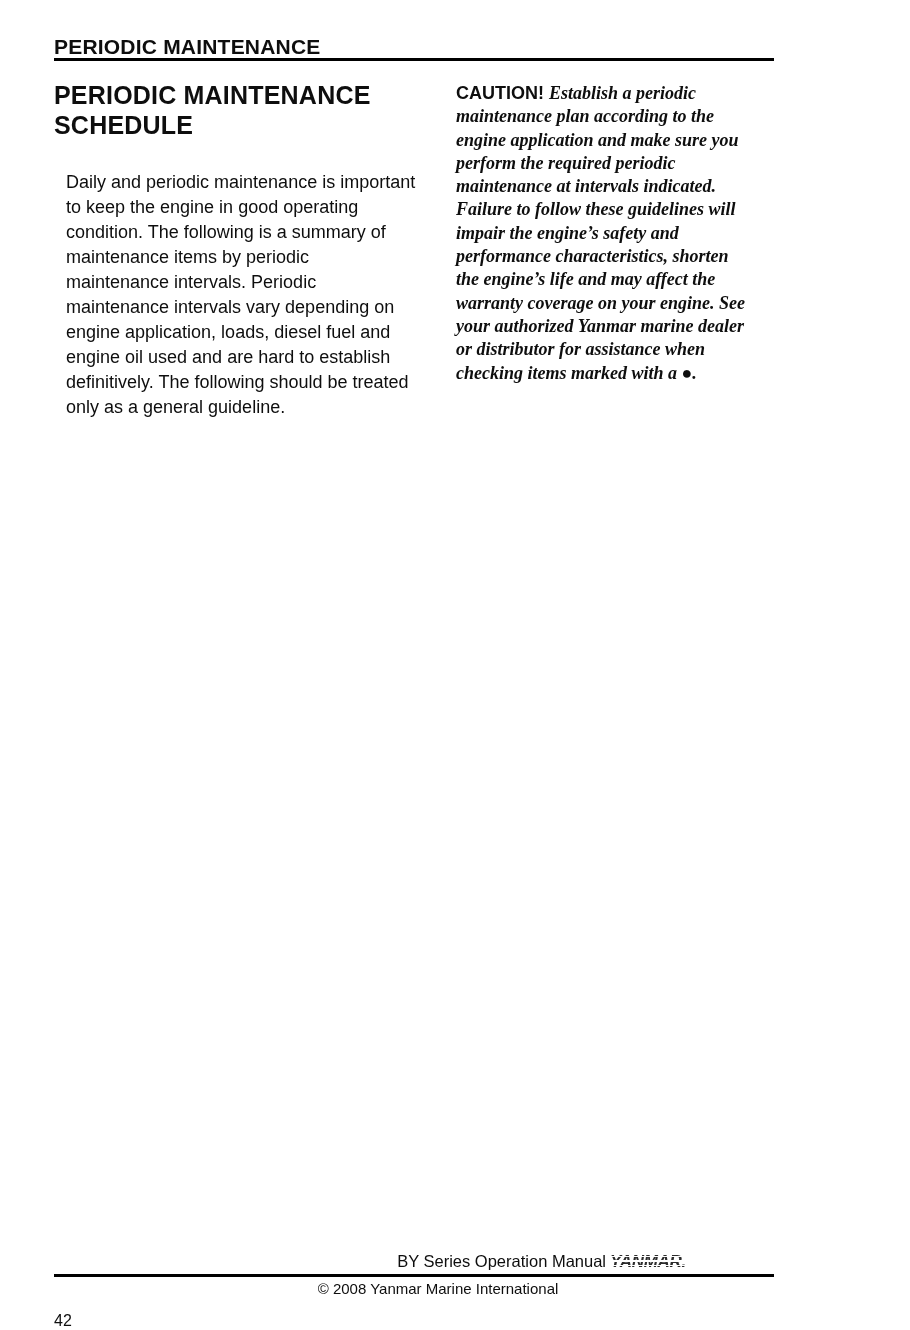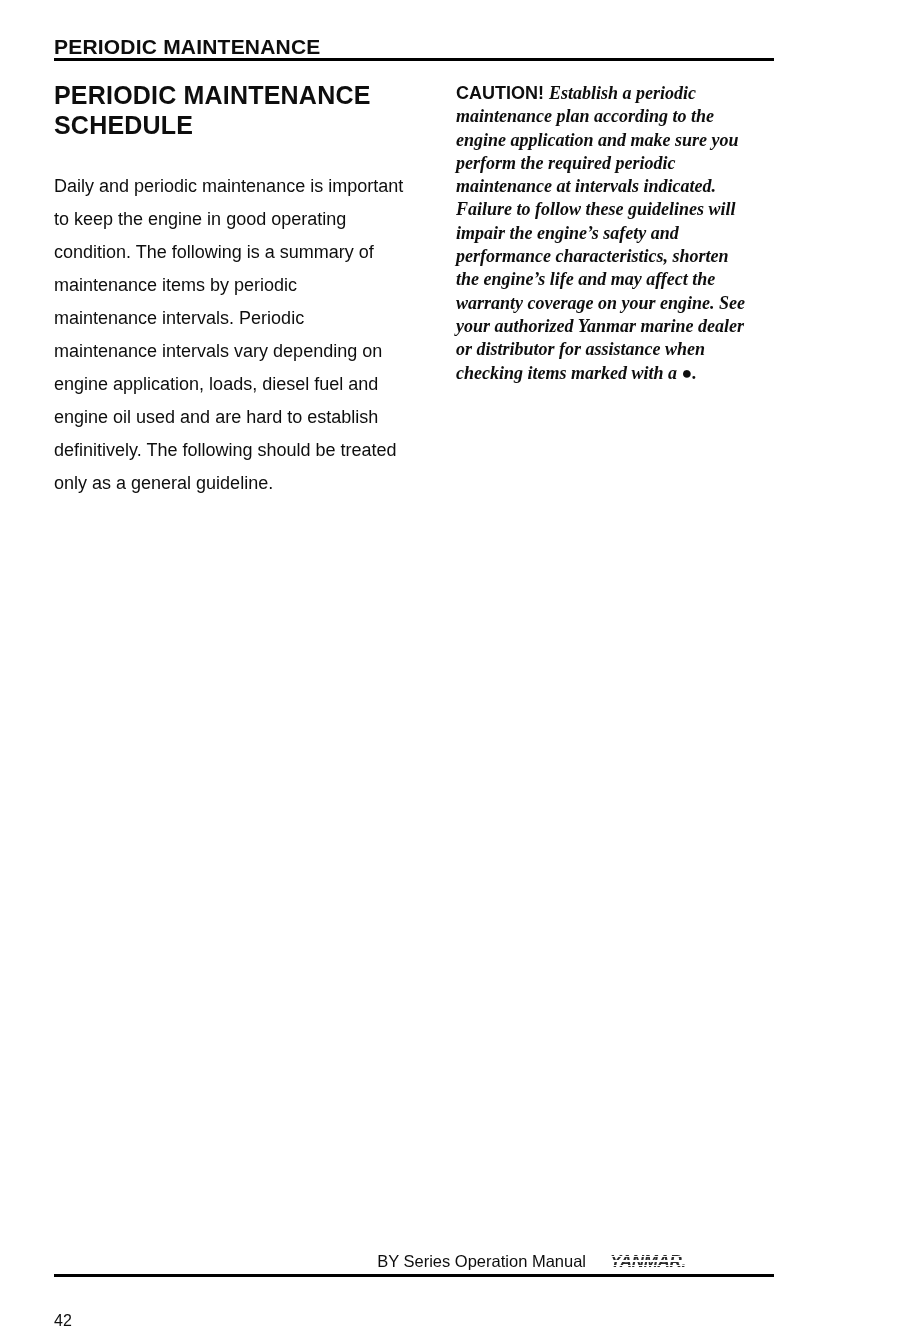--- a/index.html
+++ b/index.html
@@ -45,24 +45,24 @@
   }
   .section-heading {
     margin: 0;
     font-size: 25px;
     font-weight: 700;
     line-height: 30px;
     letter-spacing: 0.2px;
     white-space: pre-line;
   }
   .body-text {
-    margin: 30px 0 0 0;
+    margin: 30px 0 0 12px;
     font-size: 18px;
     font-weight: 400;
-    line-height: 33px;
+    line-height: 25px;
     white-space: pre-line;
   }
 
   
   .col-right {
     position: absolute;
     left: 456px;
     top: 82px;
     width: 380px;
   }
@@ -82,21 +82,21 @@
     left: 54px;
     top: 1312px;
     font-size: 16px;
   }
   .footer-right {
     position: absolute;
     right: 88px;
     top: 1252px;
     display: flex;
     align-items: center;
-    gap: 24px;
+    gap: 4px;
   }
   .manual-title {
     font-size: 16.5px;
     white-space: nowrap;
   }
   .brand-logo {
     position: relative;
     font-size: 17px;
     font-weight: 800;
     font-style: italic;
@@ -176,14 +176,15 @@
 
   <div class="footer-page-number">42</div>
 
   <div class="footer-right">
     <span class="manual-title">BY Series Operation Manual</span>
     <span class="brand-logo"><span>YANMAR.</span><span class="brand-stripes"></span></span>
   </div>
 
   <div class="footer-rule"></div>
 
+  <div class="copyright">© 2008 Yanmar Marine International</div>
 
 </div>
 
 </body></html>

